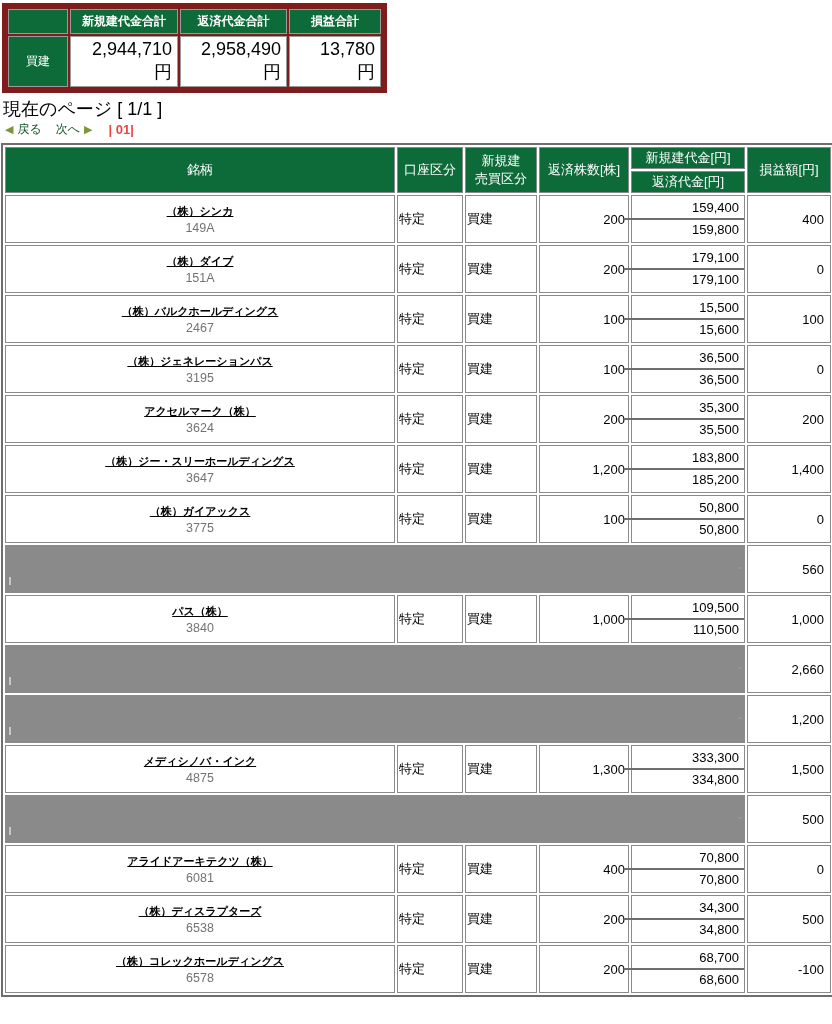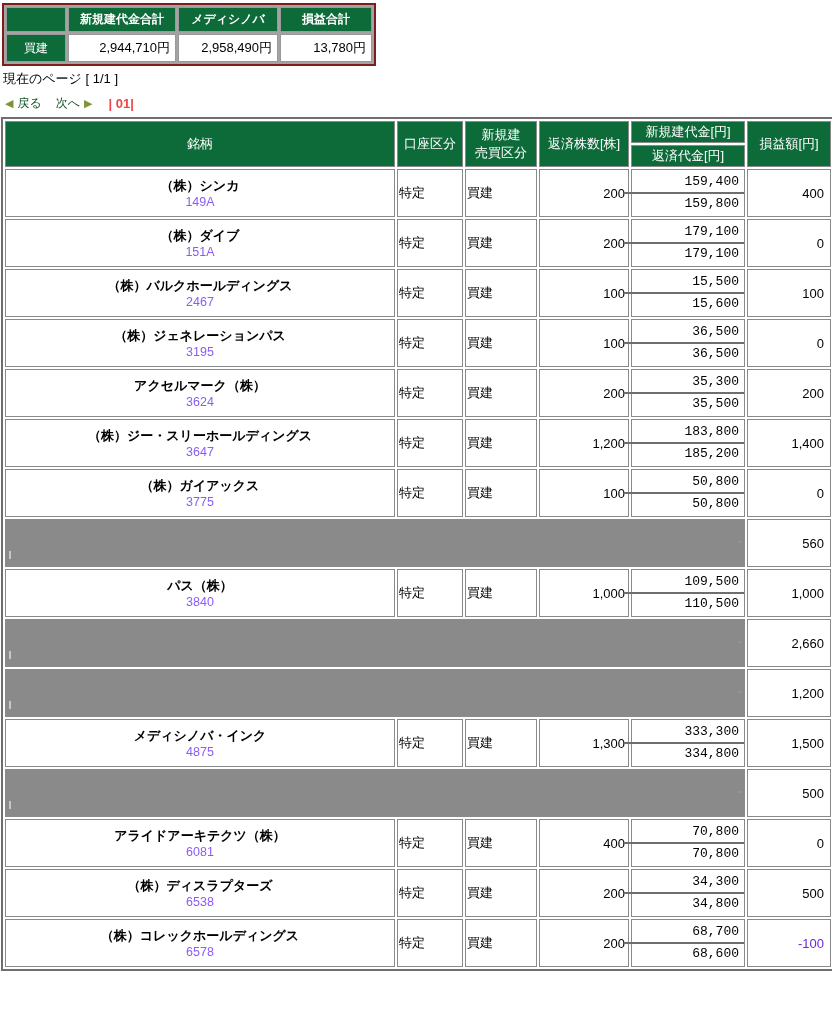--- a/index.html
+++ b/index.html
@@ -1,60 +1,60 @@
 <!DOCTYPE html>
 <html><head>
 <meta charset="utf-8">
 <style>
   html,body{margin:0;padding:0;background:#fff;color:#000;
     font-family:"Liberation Sans","DejaVu Sans",sans-serif;}
   .page{width:832px;padding:3px 0 0 1px;box-sizing:border-box;}
 
   
-  table.summary{border-collapse:separate;border-spacing:2px;background:#a3a3a3;
-    border:2px solid #7f1d1d;margin:0 0 4px 1px;}
+  table.summary{border-collapse:separate;border-spacing:2px;background:#7f1d1d;
+    border:4px solid #7f1d1d;margin:0 0 4px 1px;}
   table.summary th,table.summary td{border:1px solid #9a9a9a;padding:2px 5px;}
   table.summary th{background:#0d6b3a;color:#fff;font-size:12px;font-weight:bold;
     height:19px;text-align:center;}
   table.summary th.w1{width:96px}table.summary th.w2{width:88px}table.summary th.w3{width:80px}
   table.summary td.rowlabel{background:#0d6b3a;color:#fff;font-size:12px;
     text-align:center;width:48px;height:22px;}
-  table.summary td.val{background:#fff;font-size:13px;text-align:right;height:22px;padding-left:20px;}
+  table.summary td.val{background:#fff;font-size:18px;text-align:right;height:22px;padding-left:20px;}
   table.summary td.gray{background:#d4d4d4;}
   table.summary td.corner{background:#0d6b3a;border:1px solid #9a9a9a;}
 
   
-  .pageinfo{font-size:13px;margin:2px 0 7px 2px;}
+  .pageinfo{font-size:18px;margin:2px 0 0 2px;}
   .nav{font-size:12px;margin:0 0 5px 4px;display:flex;align-items:center;gap:4px;}
   .nav a{color:#14532d;text-decoration:none;cursor:pointer;}
   .arrow{color:#7d9437;font-size:11px;line-height:1;}
   .nextgrp{margin-left:10px;}
   .pageno{color:#ef4444;font-weight:bold;font-size:13px;margin-left:12px;}
 
   
   table.main{border-collapse:separate;border-spacing:2px;background:#fff;
     border:2px solid #6e6e6e;table-layout:fixed;width:830px;}
   table.main th,table.main td{border:1px solid #8a8a8a;overflow:visible;}
   table.main th{background:#0d6b3a;color:#fff;font-size:13px;font-weight:normal;
     text-align:center;padding:0;}
   table.main th.tall{height:44px;}
   table.main th.hp{height:20px;line-height:20px;}
   .th2line span{display:block;line-height:18px;}
   table.main td{height:44px;background:#fff;font-size:13px;vertical-align:middle;}
   td.name{text-align:center;}
-  td.name .nm{font-weight:bold;font-size:13px;line-height:17px;}
-  td.name .cd{font-size:12.5px;line-height:16px;color:#8b5cf6;}
+  td.name .nm{font-weight:bold;font-size:11px;line-height:17px;text-decoration:underline;}
+  td.name .cd{font-size:12.5px;line-height:16px;color:#737373;}
   td.acc,td.side{}
   td.qty{text-align:right;padding-right:3px;}
   td.price{padding:0;vertical-align:middle;}
-  td.price .pv{height:20px;line-height:20px;text-align:right;padding-right:5px;font-family:Liberation Mono, monospace;}
+  td.price .pv{height:20px;line-height:20px;text-align:right;padding-right:5px;}
   td.price .pdiv{height:2px;background:#6e6e6e;position:relative;left:-8px;
     width:calc(100% + 8px);}
   td.pl{text-align:right;padding-right:6px;}
-  td.pl.neg{color:#6d28d9;}
+  td.pl.neg{color:#000000;}
 
   
   td.void{border:none;background:#fff;position:relative;padding:0;
     background-repeat:no-repeat;}
   .rem-l{position:absolute;left:3px;bottom:7px;width:2px;height:8px;background:#c7c7c7;}
   .rem-r{position:absolute;right:2px;top:21px;width:4px;height:2px;background:#9a9a9a;opacity:.6;}
   td.void.stub-t{background-image:
     linear-gradient(#8a8a8a,#8a8a8a),linear-gradient(#8a8a8a,#8a8a8a),
     linear-gradient(#8a8a8a,#8a8a8a),linear-gradient(#8a8a8a,#8a8a8a);
     background-position:390px 0,458px 0,531px 0,621px 0;
@@ -76,21 +76,21 @@
 </head>
 <body>
 
 <div class="page">
 
   <table class="summary">
     <tbody>
         <tr>
       <td class="corner"></td>
       <th class="w1">新規建代金合計</th>
-      <th class="w2">メディシノバ</th>
+      <th class="w2">返済代金合計</th>
       <th class="w3">損益合計</th>
     </tr>
     <tr>
       <td class="rowlabel">買建</td>
       <td class="val">2,944,710円</td>
       <td class="val">2,958,490円</td>
       <td class="val">13,780円</td>
     </tr>
   </tbody>
     </table>

